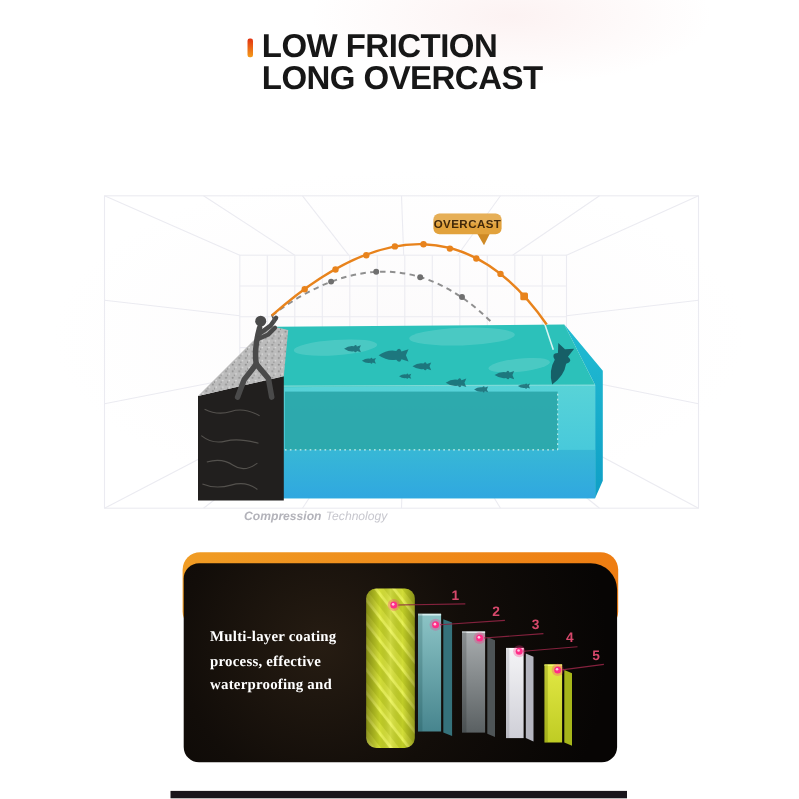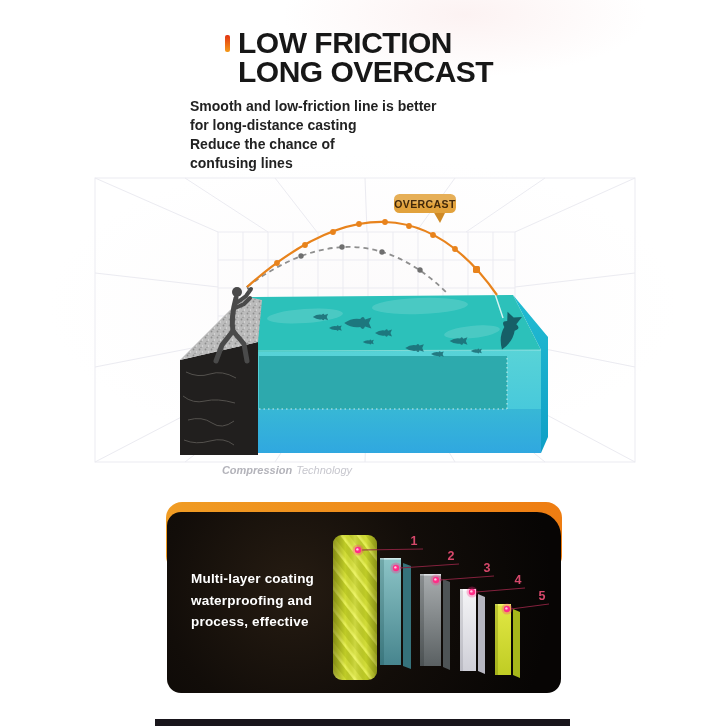--- a/index.html
+++ b/index.html
@@ -22,41 +22,35 @@
   .caption .cl{color:#c7c7ce;}
   
   .scene{position:absolute;left:0;top:168px;width:726px;height:312px;}
   
   .panel-rim{position:absolute;left:166px;top:502px;width:396px;height:70px;border-radius:16px;
              background:linear-gradient(90deg,#f09c24,#ee7d12);}
   .panel{position:absolute;left:167px;top:512px;width:394px;height:181px;
          border-radius:14px 24px 14px 14px;
          background:radial-gradient(circle at 32% 42%, #261c12 0%, #120d09 45%, #070504 90%);}
   .panel-text{position:absolute;left:24px;top:56px;color:#fff;font-weight:bold;
-              font-size:13.5px;line-height:21.5px;letter-spacing:.2px;}
+              font-size:13.5px;line-height:21.5px;letter-spacing:.2px;font-family:Liberation Serif, serif;}
   .panel-svg{position:absolute;left:0;top:0;width:394px;height:181px;}
   
   .bottom-bar{position:absolute;left:155px;top:719px;width:415px;height:7px;background:#18151b;}
 </style>
 </head>
 <body>
 
 <div id="stage">
   <div class="bg-tint"></div>
 
   <div class="header">
     <span class="accent"></span>
     <h1 class="title">LOW FRICTION</h1>
     <h1 class="title">LONG OVERCAST</h1>
-  </div>
-  <div class="subtitle">
-    <div>Smooth and low-friction line is better</div>
-    <div>for long-distance casting</div>
-    <div>Reduce the chance of</div>
-    <div>confusing lines</div>
   </div>
 
   <svg class="scene" viewBox="0 168 726 312">
     <defs>
       <pattern id="speck" width="6" height="6" patternUnits="userSpaceOnUse">
         <rect width="6" height="6" fill="#bcbcbc"></rect>
         <circle cx="1.5" cy="1.5" r="0.9" fill="#8e8e8e"></circle>
         <circle cx="4.5" cy="4" r="0.7" fill="#dedede"></circle>
         <circle cx="3" cy="5.2" r="0.5" fill="#767676"></circle>
       </pattern>
@@ -200,22 +194,22 @@
   </svg>
 
   <div class="caption">
     <span class="cb">Compression</span><span class="cl">Technology</span>
   </div>
 
   <div class="panel-rim"></div>
   <div class="panel">
     <div class="panel-text">
       <div>Multi-layer coating</div>
+      <div>process, effective</div>
       <div>waterproofing and</div>
-      <div>process, effective</div>
     </div>
     <svg class="panel-svg" viewBox="167 512 394 181">
       <defs>
         <pattern id="braid" width="13" height="13" patternUnits="userSpaceOnUse" patternTransform="rotate(-38 355 600)">
           <rect width="13" height="13" fill="#d2dd38"></rect>
           <rect width="6" height="13" fill="#bfcc27"></rect>
           <rect x="6" width="2.5" height="13" fill="#e8f158"></rect>
         </pattern>
         <linearGradient id="ropeShade" x1="0" y1="0" x2="1" y2="0">
           <stop offset="0" stop-color="#3c3c00" stop-opacity="0.45"></stop>

